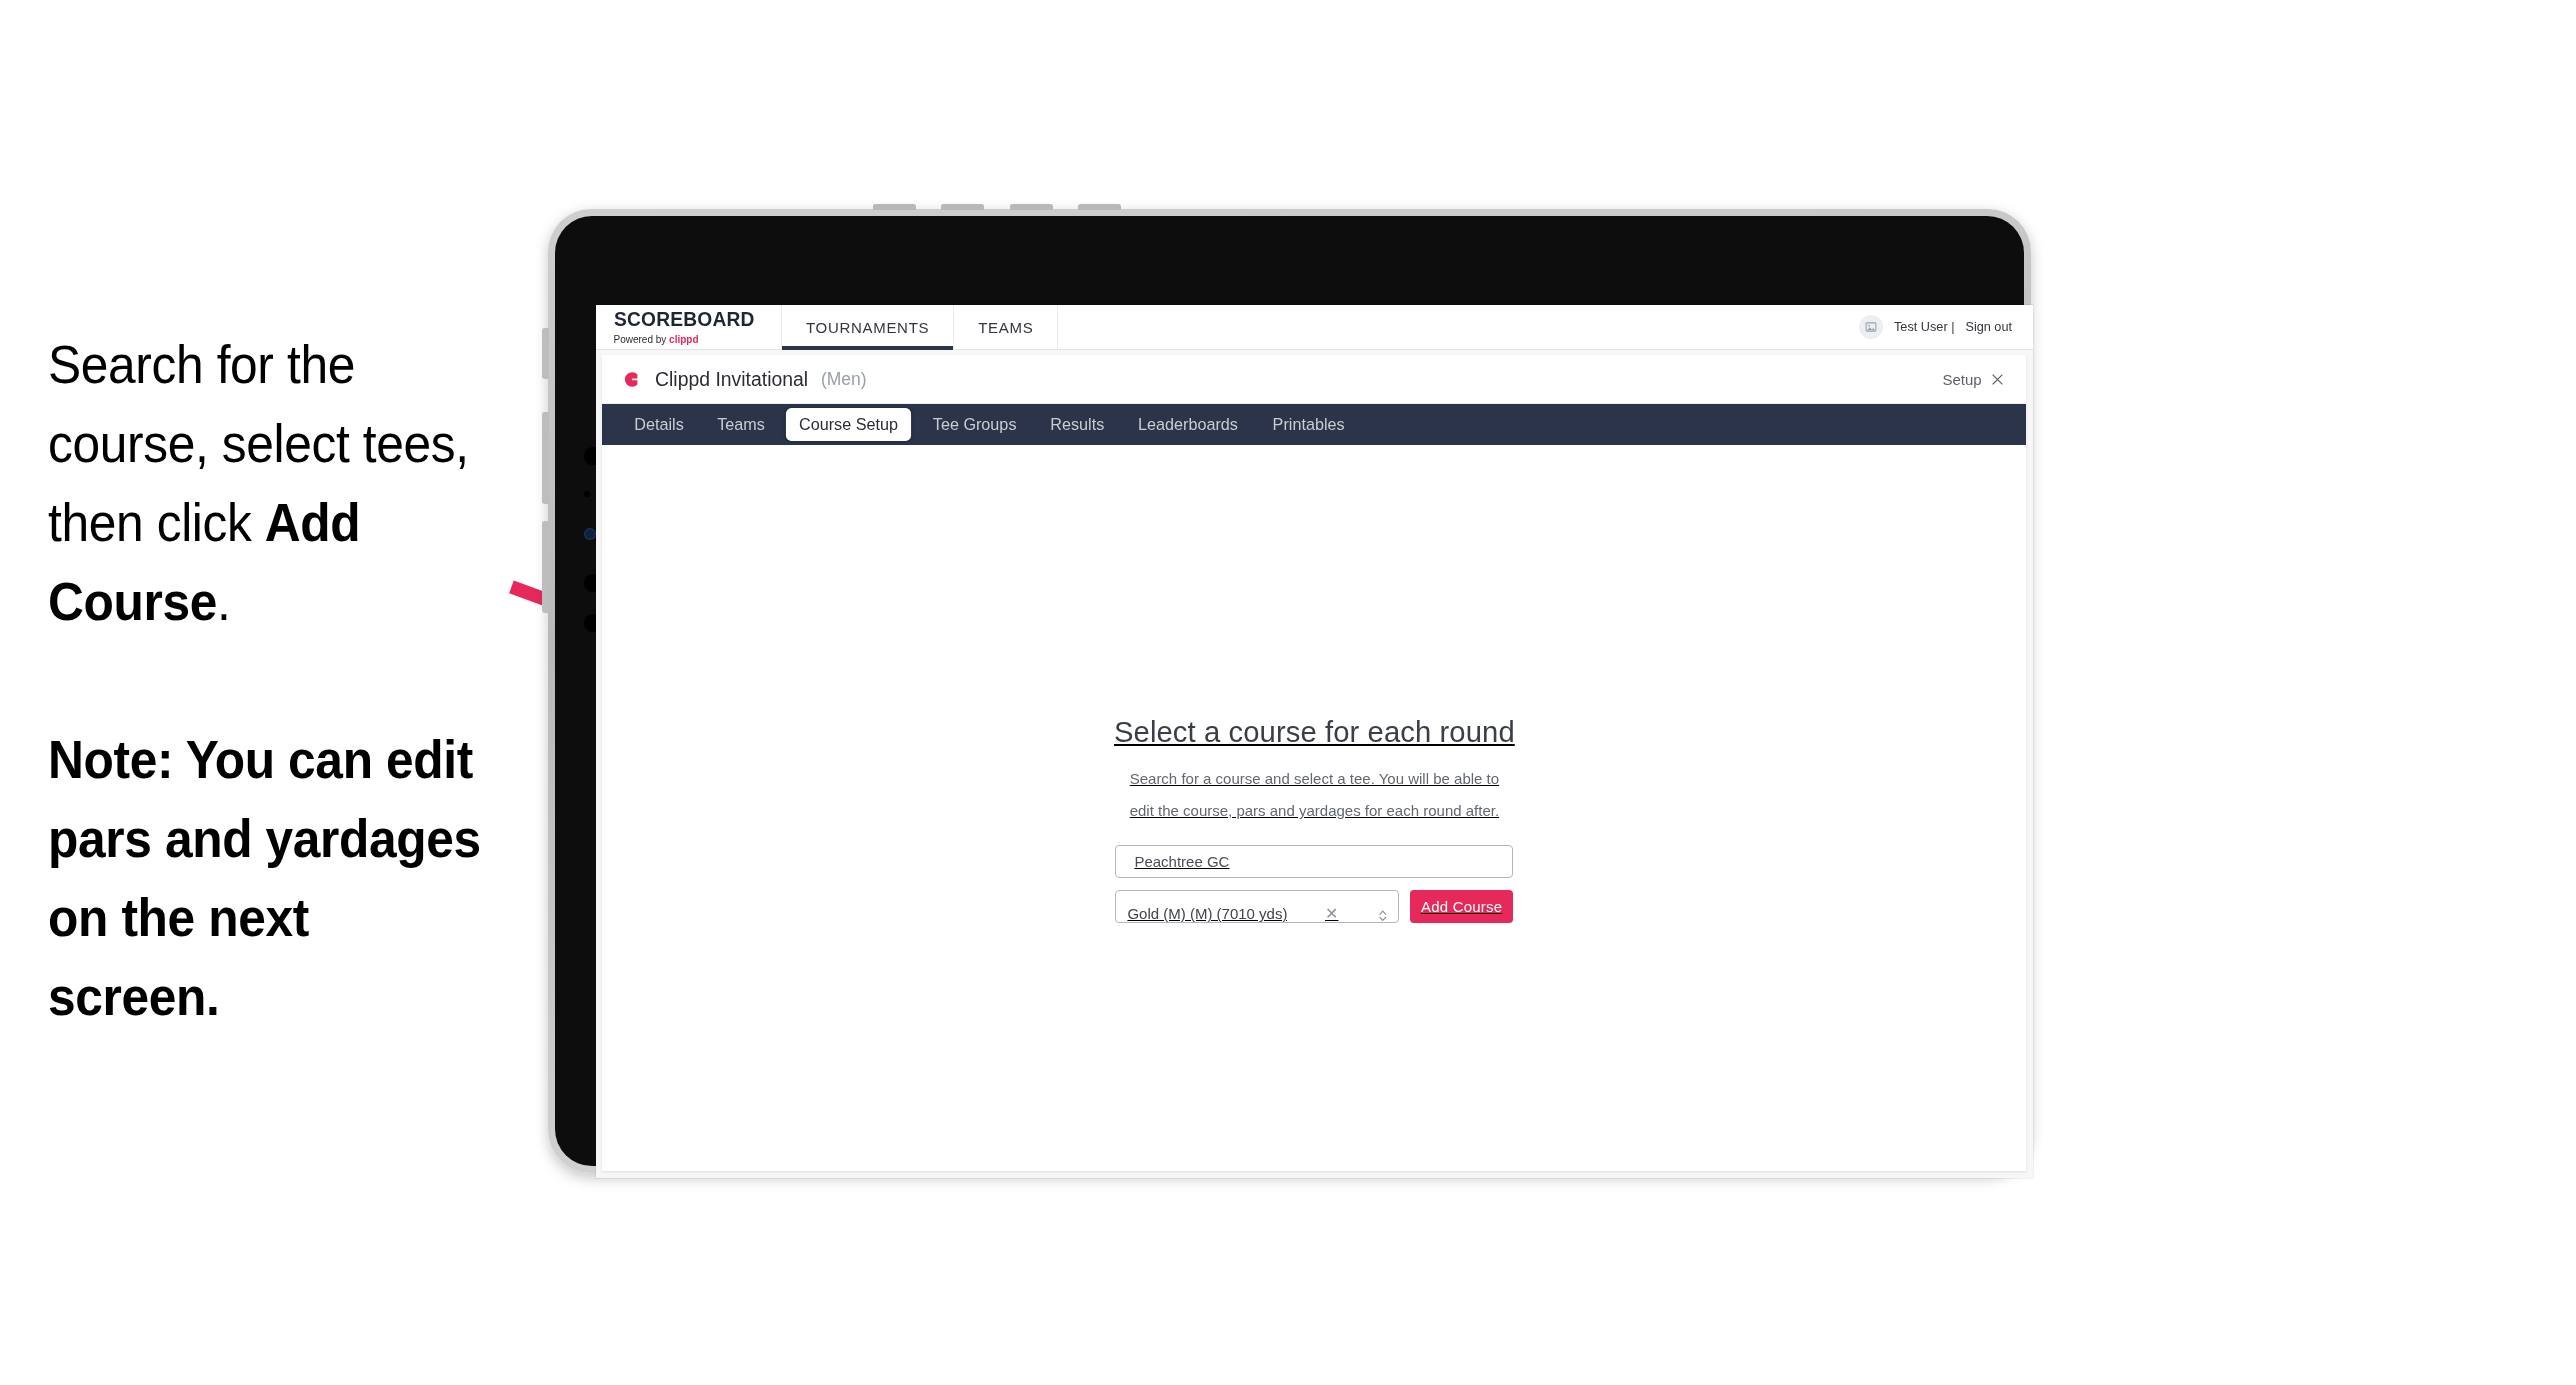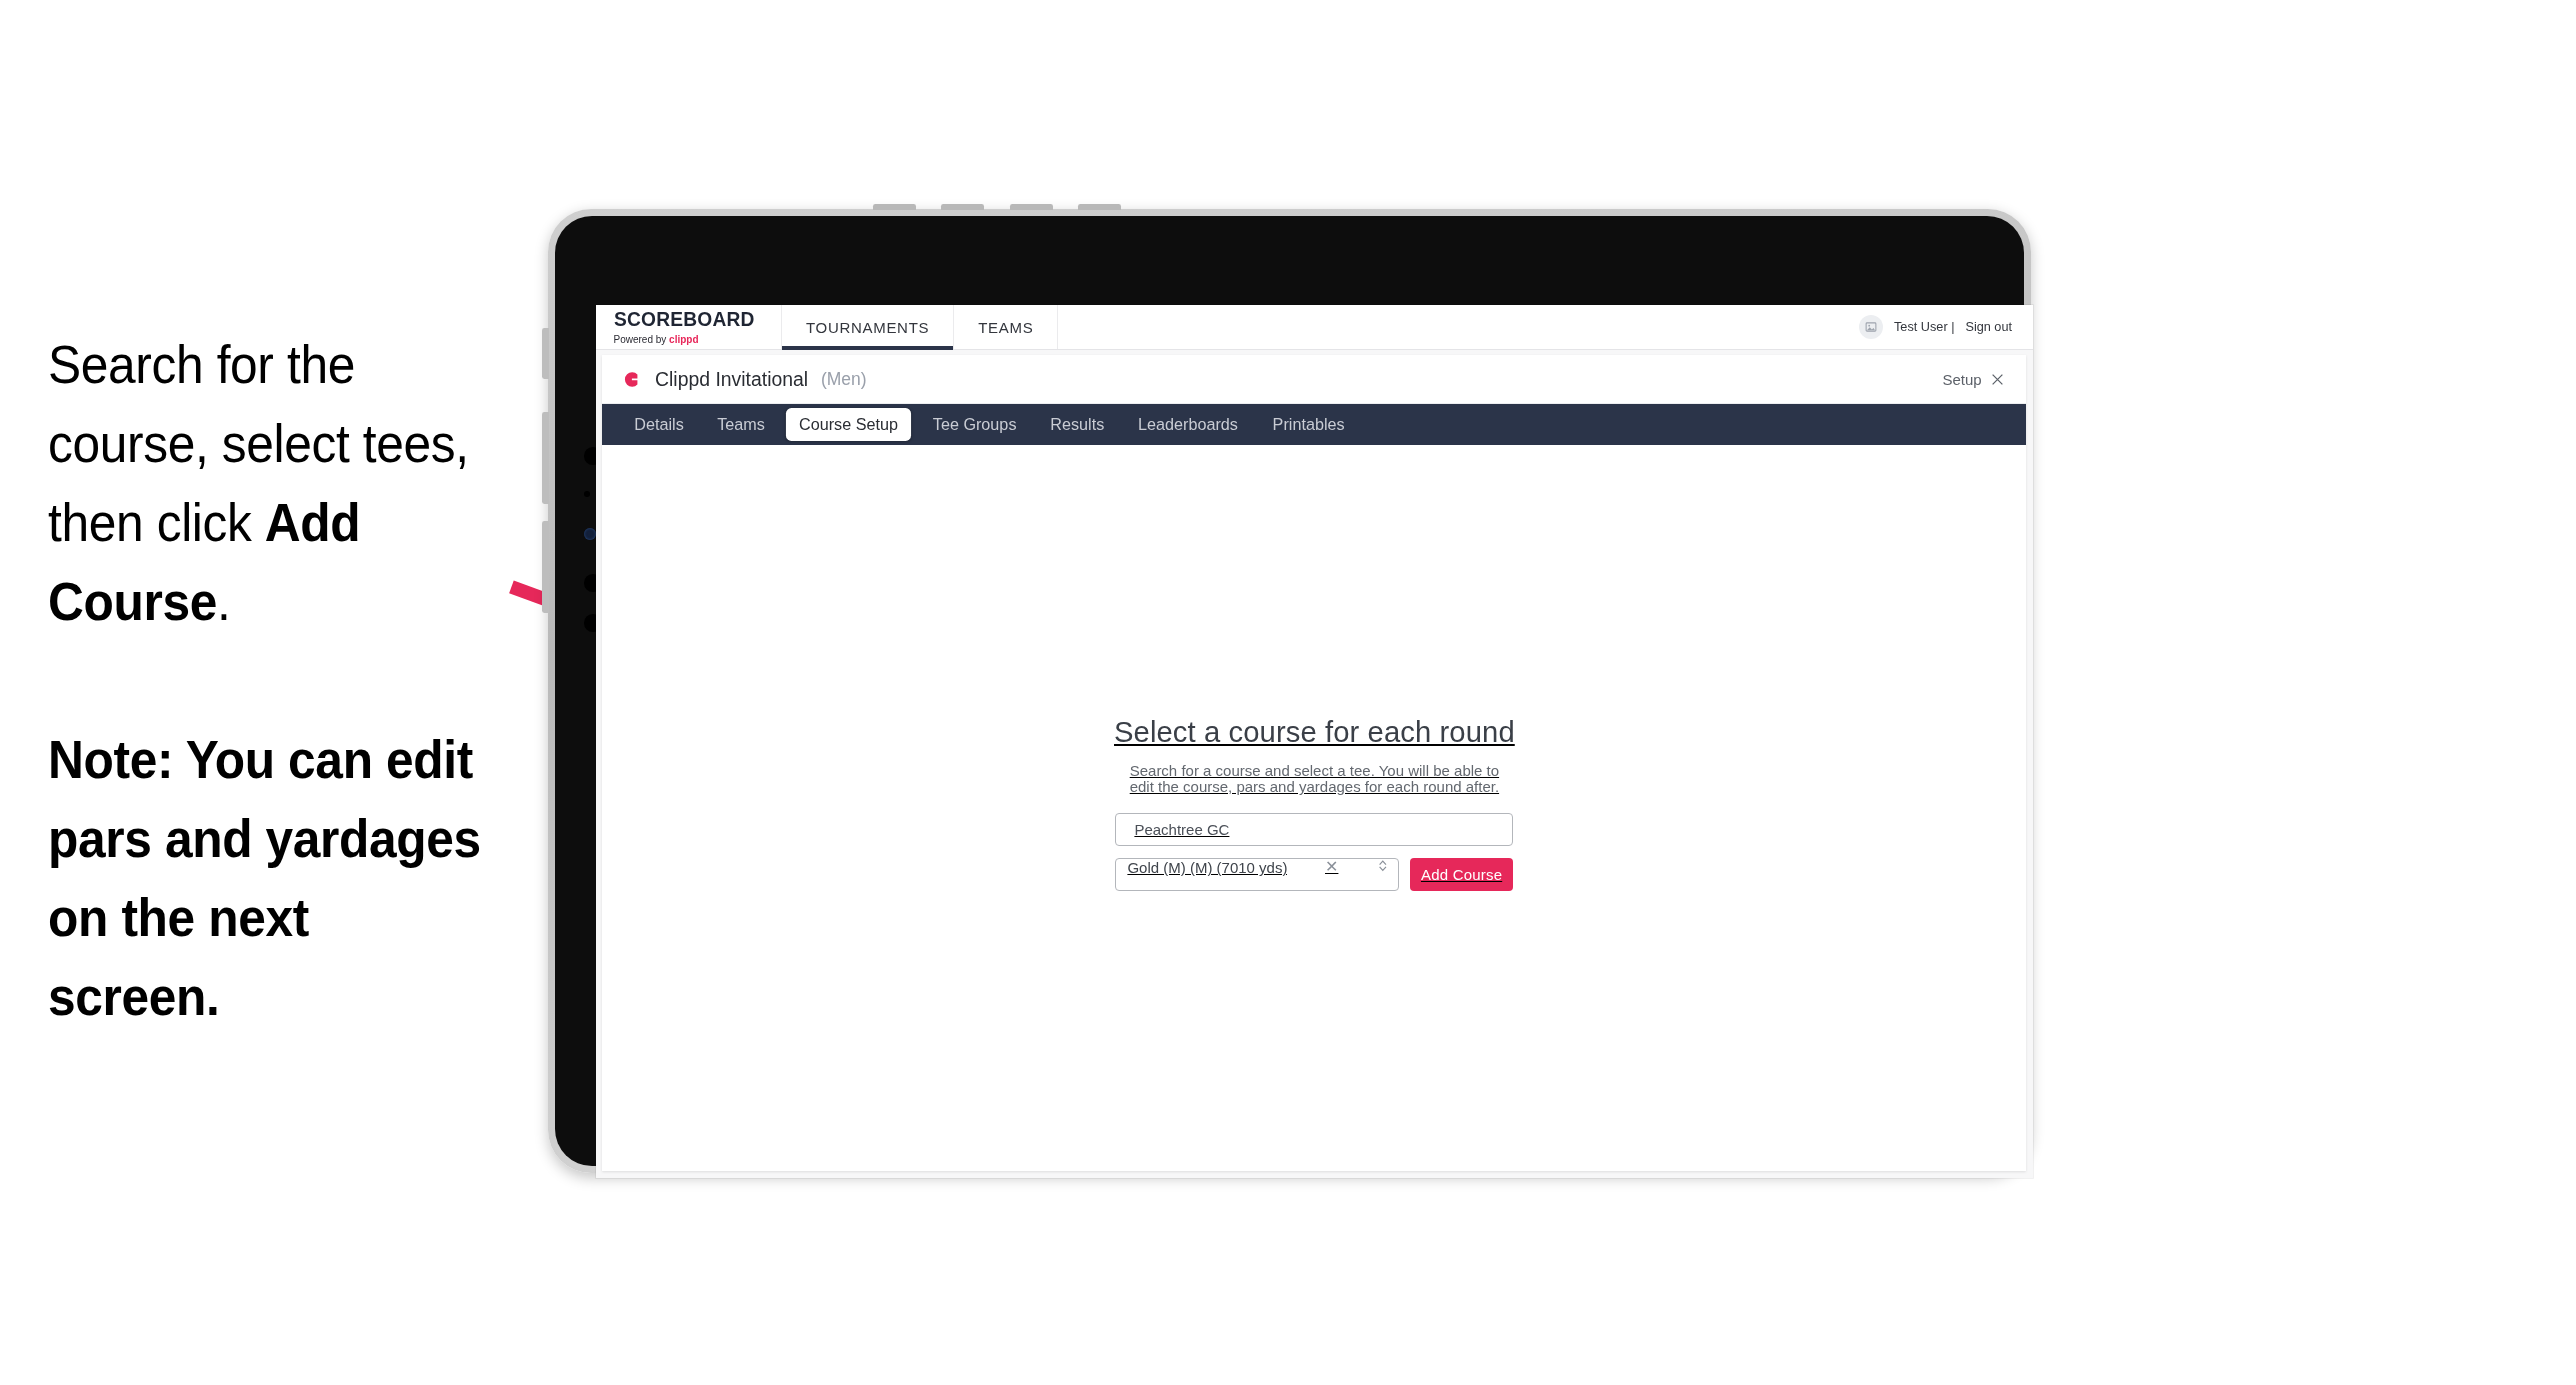--- a/index.html
+++ b/index.html
@@ -281,21 +281,21 @@
     font-size: 29.5px;
     color: #3a3f47;
     letter-spacing: 0.1px;
     margin-bottom: 14.3px;
     white-space: nowrap;
     transform: scaleX(0.99);
   }
   .panel-desc {
     font-family: "Liberation Sans Narrow", "Liberation Sans", sans-serif;
     font-size: 15px;
-    line-height: 16px;
+    line-height: 32px;
     color: #63686f;
     text-align: center;
     width: 390px;
     margin-bottom: 17.5px;
   }
 
   .search-input {
     width: 398px;
     height: 33px;
     border: 0.8px solid #b3b6bb;
@@ -316,21 +316,21 @@
     margin-top: 12.7px;
     width: 398px;
   }
   .tee-select {
     flex: 1;
     height: 33px;
     border: 0.8px solid #b3b6bb;
     border-radius: 4px;
     background: #ffffff;
     display: flex;
-    align-items: flex-start;
+    align-items: flex-end;
     padding: 0 8px 0 11px;
     cursor: pointer;
     gap: 32px;
   }
   .tee-value {
     font-family: "Liberation Sans Narrow", "Liberation Sans", sans-serif;
     font-size: 15px;
     color: #3f444b;
     flex: 1;
     white-space: nowrap;

